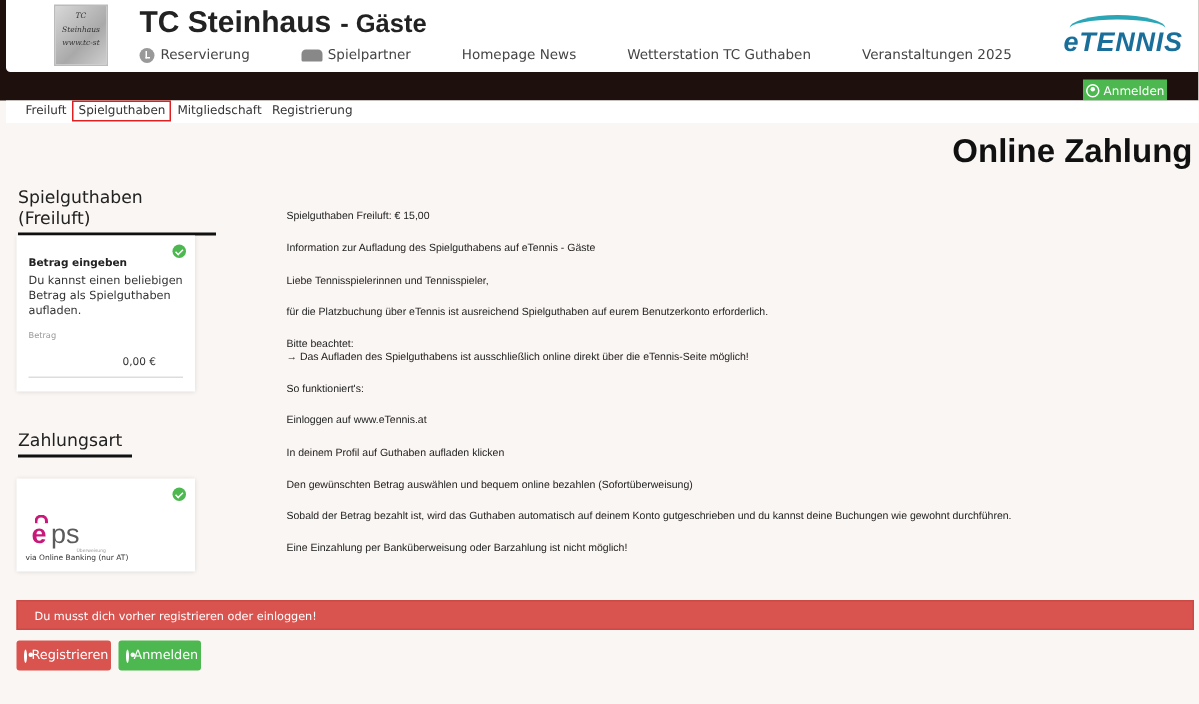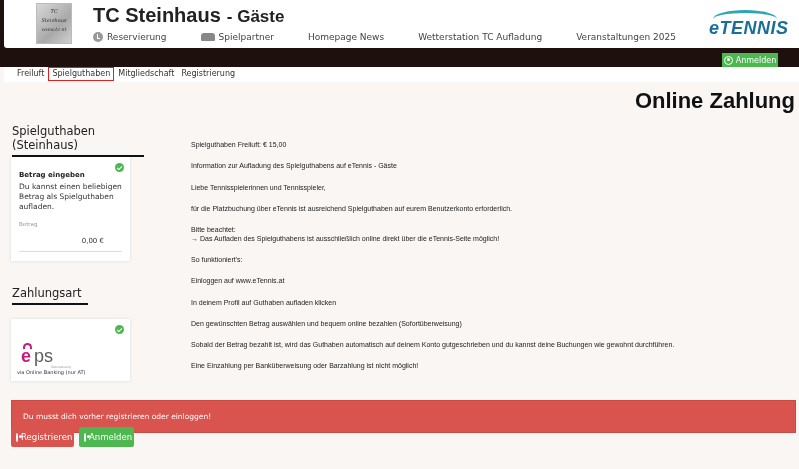--- a/index.html
+++ b/index.html
@@ -119,21 +119,21 @@
   .eps-logo .small { position: absolute; left: 30px; top: 22px; font-size: 3px; color: #999; }
   .eps-caption { position: absolute; left: 6px; top: 50px; font-size: 5px; color: #333; }
   
   .main-text {
     position: absolute; left: 191px; top: 141px; width: 600px;
     font-family: "Liberation Sans", sans-serif; font-size: 7px; color: #222;
   }
   .main-text p { margin-bottom: 12.8px; line-height: 8.5px; white-space: nowrap; }
   
   .alert {
-    position: absolute; left: 11px; top: 400px; width: 785px; height: 33px;
+    position: absolute; left: 11px; top: 400px; width: 785px; height: 20px;
     background: #d9534f; color: #fff; font-size: 7.5px;
     display: flex; align-items: center; padding-left: 11px;
     border: 1px solid #cc4a46;
   }
   .btn {
     position: absolute; top: 427px; height: 20px; color: #fff; font-size: 8.5px;
     display: flex; align-items: center; gap: 3px; padding: 4px 5px; border-radius: 2px;
   }
   .btn.red { left: 11px; width: 63px; background: #d9534f; }
   .btn.green { left: 79px; width: 55px; background: #4cb84f; }
@@ -157,21 +157,21 @@
       <span>Reservierung</span>
     </div>
     <div class="item">
       <span class="ico players-ico"></span>
       <span>Spielpartner</span>
     </div>
     <div class="item">
       <span>Homepage News</span>
     </div>
     <div class="item">
-      <span>Wetterstation TC Aufladung</span>
+      <span>Wetterstation TC Guthaben</span>
     </div>
     <div class="item">
       <span>Veranstaltungen 2025</span>
     </div>
   </div>
   <div class="etennis-logo">
     <div class="arc"></div>
     <div class="txt">eTENNIS</div>
   </div>
 </div>
@@ -183,21 +183,21 @@
 
 <div class="subnav">
   <div class="sn">Freiluft</div>
   <div class="sn active">Spielguthaben</div>
   <div class="sn">Mitgliedschaft</div>
   <div class="sn">Registrierung</div>
 </div>
 
 <div class="page-title">Online Zahlung</div>
 
-<div class="section-heading" style="top:124px;width:132px;">Spielguthaben (Steinhaus)</div>
+<div class="section-heading" style="top:124px;width:132px;">Spielguthaben (Freiluft)</div>
 
 <div class="card" style="top:157px;height:104px;">
   <div class="check"></div>
   <div class="ctitle">Betrag eingeben</div>
   <div class="cdesc">Du kannst einen beliebigen Betrag als Spielguthaben aufladen.</div>
   <div class="clabel" style="top:64px;">Betrag</div>
   <div class="cvalue" style="top:80px;">0,00 €</div>
   <div class="cline" style="top:94px;"></div>
 </div>
 

